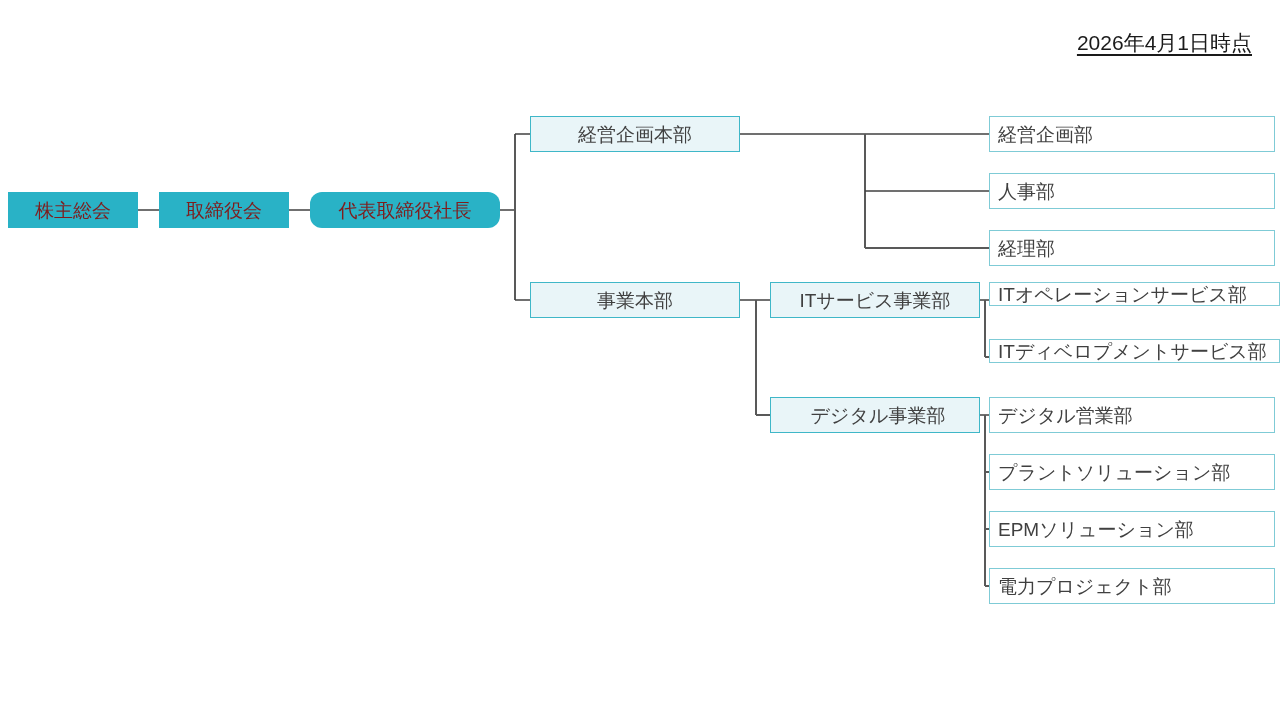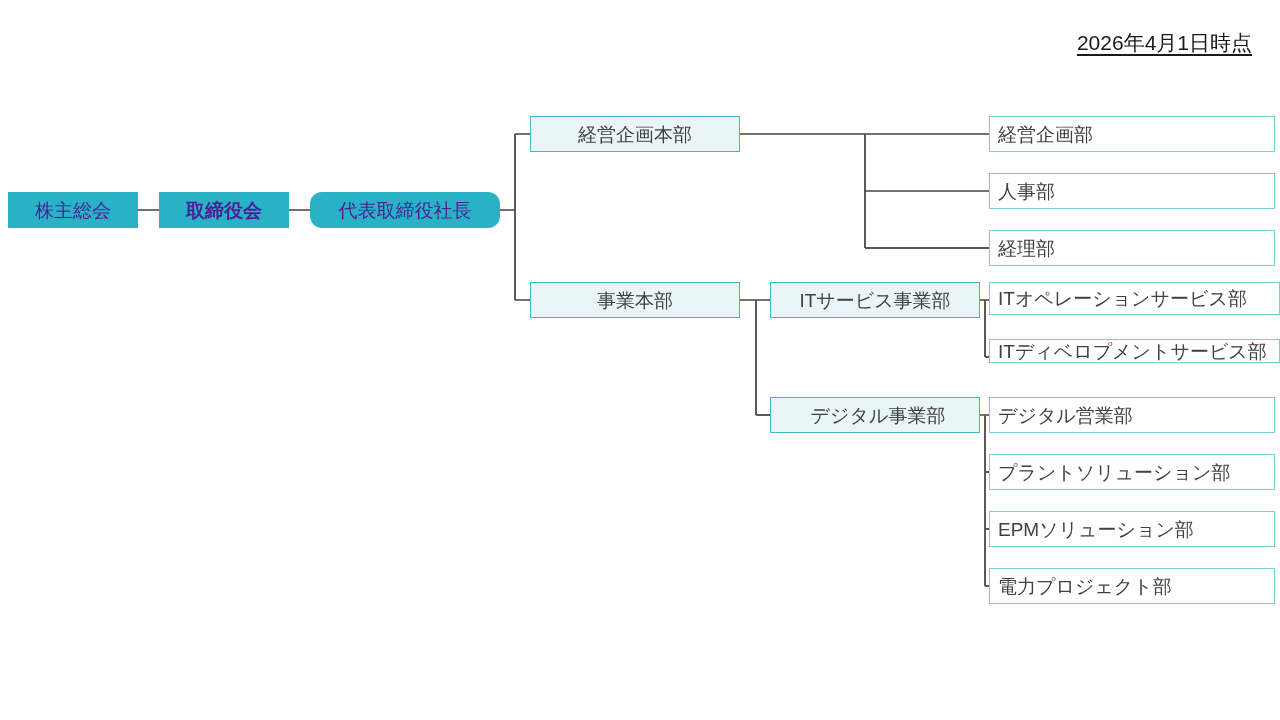--- a/index.html
+++ b/index.html
@@ -9,41 +9,41 @@
   }
   #canvas { position:absolute; left:0; top:0; width:1280px; height:720px; }
   svg.connectors { position:absolute; left:0; top:0; width:1280px; height:720px; }
   svg.connectors path { stroke:#404040; stroke-width:1.5; fill:none; }
   svg.connectors path.stem { stroke:#595959; stroke-width:2; }
 
   .node {
     position:absolute; box-sizing:border-box; display:flex; align-items:center;
     font-size:19px; line-height:1; color:#404040; white-space:nowrap;
   }
-  .node.filled  { background:#29b2c6; color:#4c1d95; justify-content:center; }
+  .node.filled  { background:#29b2c6; color:#7f1d1d; justify-content:center; }
   .node.light   { background:#e9f5f8; border:1.5px solid #3fb7c8; justify-content:center; }
   .node.plain   { background:#ffffff; border:1px solid #7fcbd6; justify-content:flex-start; padding-left:8px; }
 
   .date-note {
     position:absolute; top:29px; right:28px; font-size:21px; color:#1a1a1a;
     text-decoration:underline; text-underline-offset:4px;
   }
 
   
   #n-shareholders { left:8px;   top:192px; width:130px; height:36px; }
-  #n-board        { left:159px; top:192px; width:130px; height:36px;font-weight:bold; }
+  #n-board        { left:159px; top:192px; width:130px; height:36px; }
   #n-president    { left:310px; top:192px; width:190px; height:36px;border-radius:12px; }
   #n-planning-hq  { left:530px; top:116px; width:210px; height:36px;text-align:right; }
   #n-business-hq  { left:530px; top:282px; width:210px; height:36px; }
   #n-it-div       { left:770px; top:282px; width:210px; height:36px; }
   #n-digital-div  { left:770px; top:397px; width:210px; height:36px;padding-left:6px; }
   #n-planning     { left:989px; top:116px; width:286px; height:36px; }
   #n-hr           { left:989px; top:173px; width:286px; height:36px; }
   #n-accounting   { left:989px; top:230px; width:286px; height:36px; }
-  #n-it-ops       { left:989px; top:282px; width:291px; height:33px; }
+  #n-it-ops       { left:989px; top:282px; width:291px; height:24px; }
   #n-it-dev       { left:989px; top:339px; width:291px; height:24px; }
   #n-dig-sales    { left:989px; top:397px; width:286px; height:36px; }
   #n-plant        { left:989px; top:454px; width:286px; height:36px; }
   #n-epm          { left:989px; top:511px; width:286px; height:36px; }
   #n-power        { left:989px; top:568px; width:286px; height:36px; }
 </style>
 </head>
 <body>
 
 <div id="canvas">

